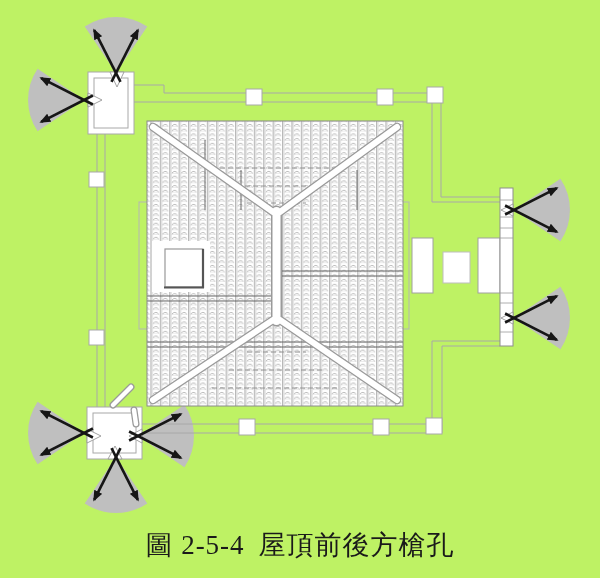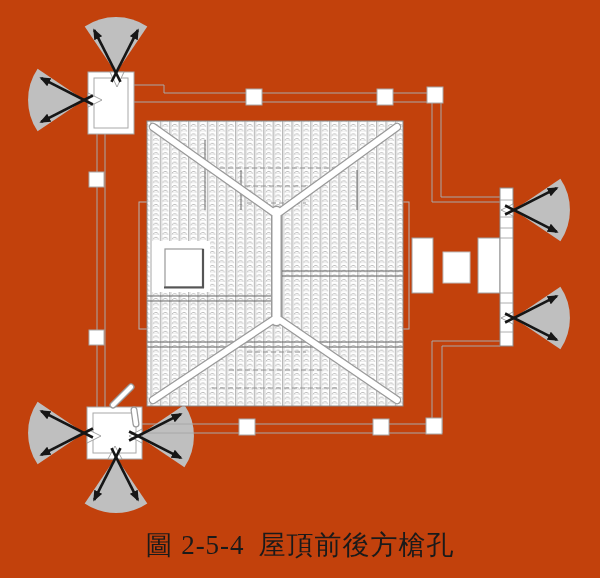--- a/index.html
+++ b/index.html
@@ -1,16 +1,16 @@
 <!DOCTYPE html>
 <html><head>
 <meta charset="utf-8">
 <style>
   html,body{margin:0;padding:0;background:#ffffff;}
-  .page{position:relative;width:600px;height:578px;background:#c2410c;overflow:hidden;
+  .page{position:relative;width:600px;height:578px;background:#bef264;overflow:hidden;
         font-family:"Liberation Serif","DejaVu Serif",serif;}
   svg{position:absolute;top:0;left:0;}
   .wall{stroke:#a8a8a8;stroke-width:1;fill:none;}
   .post{fill:#ffffff;stroke:#a8a8a8;stroke-width:1;}
   .bastion{fill:#ffffff;stroke:#a8a8a8;stroke-width:1;}
   .port{fill:#ffffff;stroke:#979797;stroke-width:0.9;}
   .porch{fill:#ffffff;stroke:#8d8d8d;stroke-width:1;}
   .porch-div{stroke:#999;stroke-width:0.8;}
   .pillar{fill:#ffffff;stroke:#a0a0a0;stroke-width:1;}
   .pillar-light{fill:#ffffff;stroke:#bdbdbd;stroke-width:1;}

